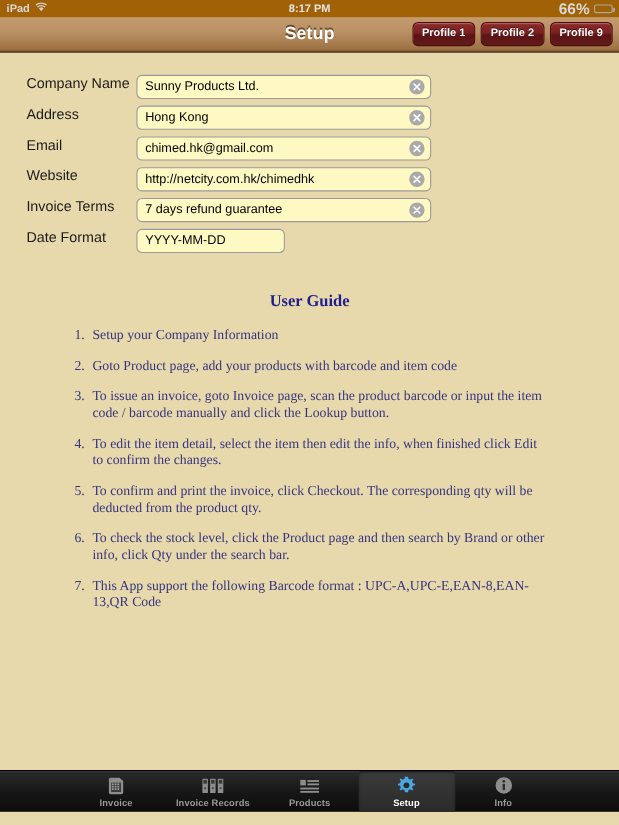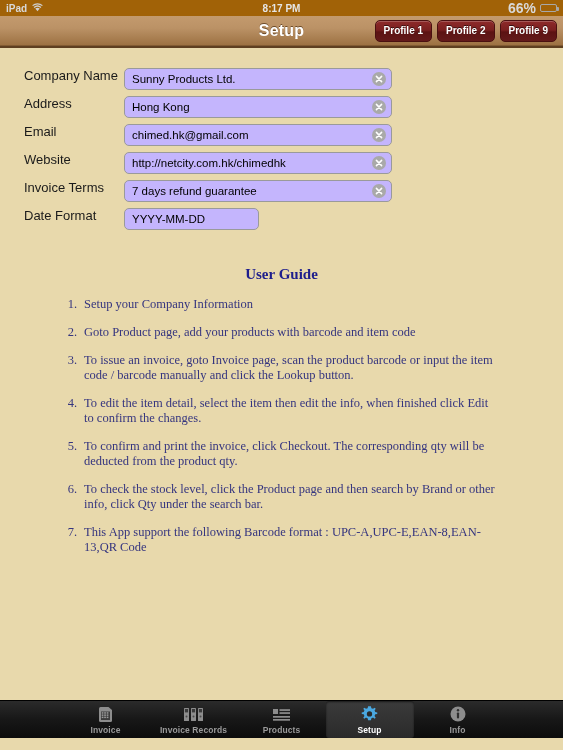--- a/index.html
+++ b/index.html
@@ -141,21 +141,21 @@
     position: relative;
     width: 268px;
     height: 22px;
   }
   .field-wrap.short { width: 135px; }
   .text-field {
     width: 100%;
     height: 22px;
     border: 1px solid #9a9a9a;
     border-radius: 5px;
-    background: #c4b5fd;
+    background: #fef9c3;
     font-family: "Liberation Sans", sans-serif;
     font-size: 11.5px;
     color: #000000;
     padding: 0 26px 0 7px;
     outline: none;
   }
   .field-wrap.short .text-field { padding-right: 7px; }
   .clear-btn {
     position: absolute;
     right: 6px;

